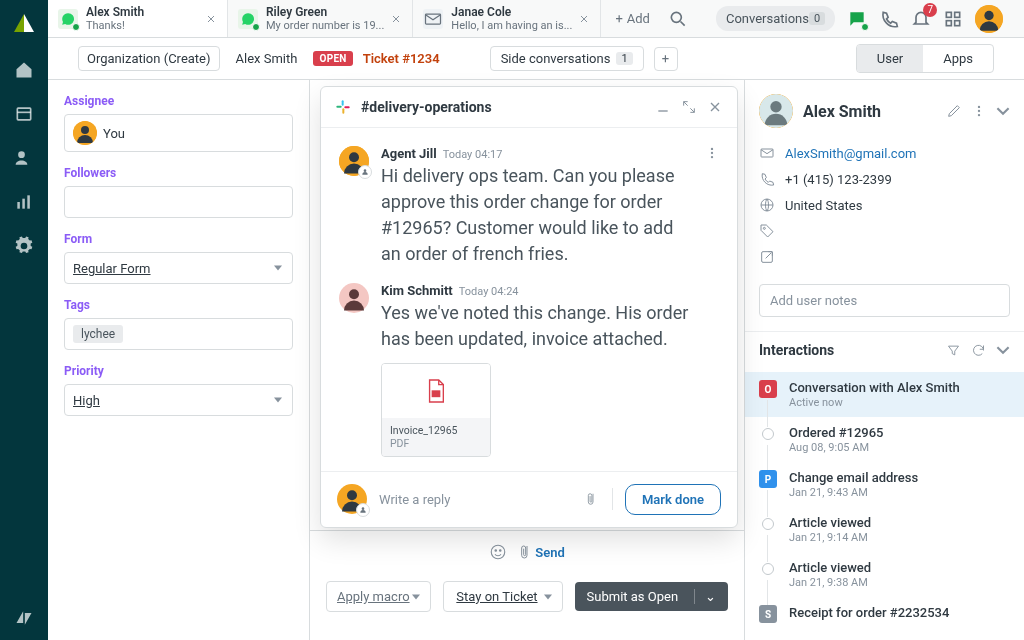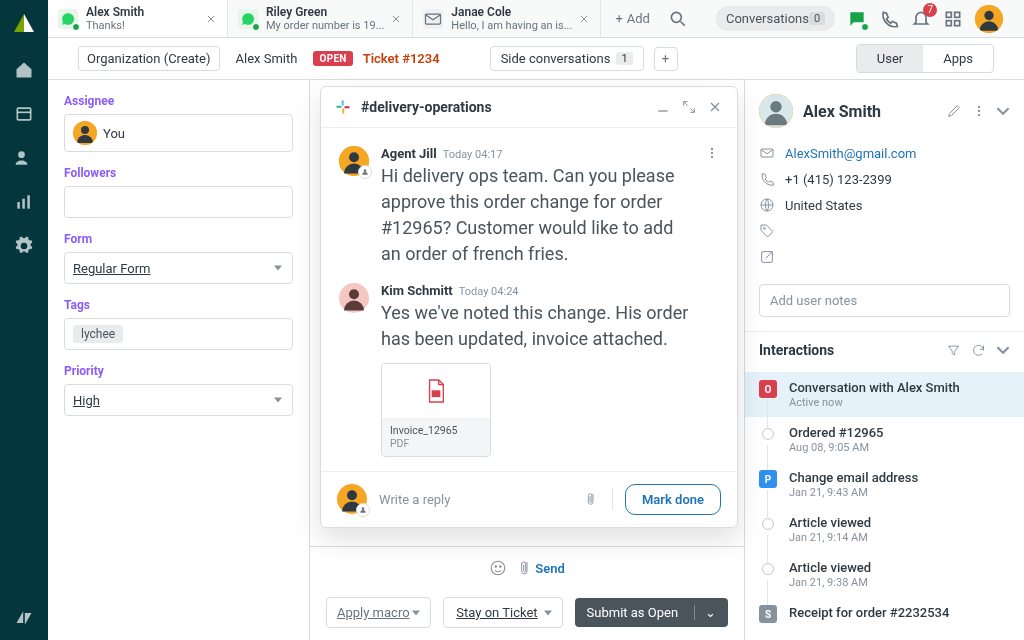--- a/index.html
+++ b/index.html
@@ -59,21 +59,21 @@
     .fp-select::after { content: ''; position: absolute; right: 10px; top: 50%; width: 0; height: 0; border-left: 4px solid transparent; border-right: 4px solid transparent; border-top: 5px solid #87929d; transform: translateY(-50%); }
     .tag-chip { background: #e9ebed; border-radius: 3px; padding: 2px 8px; font-size: 12px; color: #49545c; }
     
     
     .center { flex: 1; position: relative; background: #fff; display: flex; flex-direction: column; }
     .conv-header { padding: 10px 60px 8px 16px; display: flex; align-items: center; gap: 8px; color: #49545c; font-size: 13px; }
     .composer-wrap { margin-top: auto; border-top: 1px solid #d8dcde; }
     .composer-top { padding: 12px 16px; display: flex; align-items: center; justify-content: center; }
     .composer-icons { display: flex; gap: 12px; color: #87929d; }
     .send-link { color: #1f73b7; font-weight: 600; cursor: pointer; font-size: 13px; }
-    .macro-row { padding: 8px 16px 12px; display: flex; gap: 12px; align-items: center; }
+    .macro-row { padding: 8px 16px 28px; display: flex; gap: 12px; align-items: center; }
     .macro-select { flex: 1; border: 1px solid #d8dcde; border-radius: 4px; padding: 7px 10px; color: #68737d; position: relative; cursor: pointer; }
     .stay-btn { border: 1px solid #d8dcde; border-radius: 4px; padding: 7px 24px 7px 12px; cursor: pointer; position: relative; color: #2f3941; white-space: nowrap; }
     .submit-btn { background: #4a545c; color: #fff; border-radius: 4px; padding: 7px 12px; display: flex; align-items: center; gap: 16px; cursor: pointer; white-space: nowrap; }
     .submit-btn .chev { border-left: 1px solid rgba(255,255,255,0.3); padding-left: 10px; }
     
     
     .slack-card { position: absolute; left: 10px; top: 6px; right: 6px; background: #fff; border: 1px solid #d8dcde; border-radius: 6px; box-shadow: 0 12px 28px rgba(0,0,0,0.12); z-index: 10; }
     .slack-head { display: flex; align-items: center; padding: 12px 14px; border-bottom: 1px solid #eceef0; gap: 10px; }
     .slack-logo { width: 16px; height: 16px; }
     .slack-title { font-weight: 700; font-size: 14px; flex: 1; }

